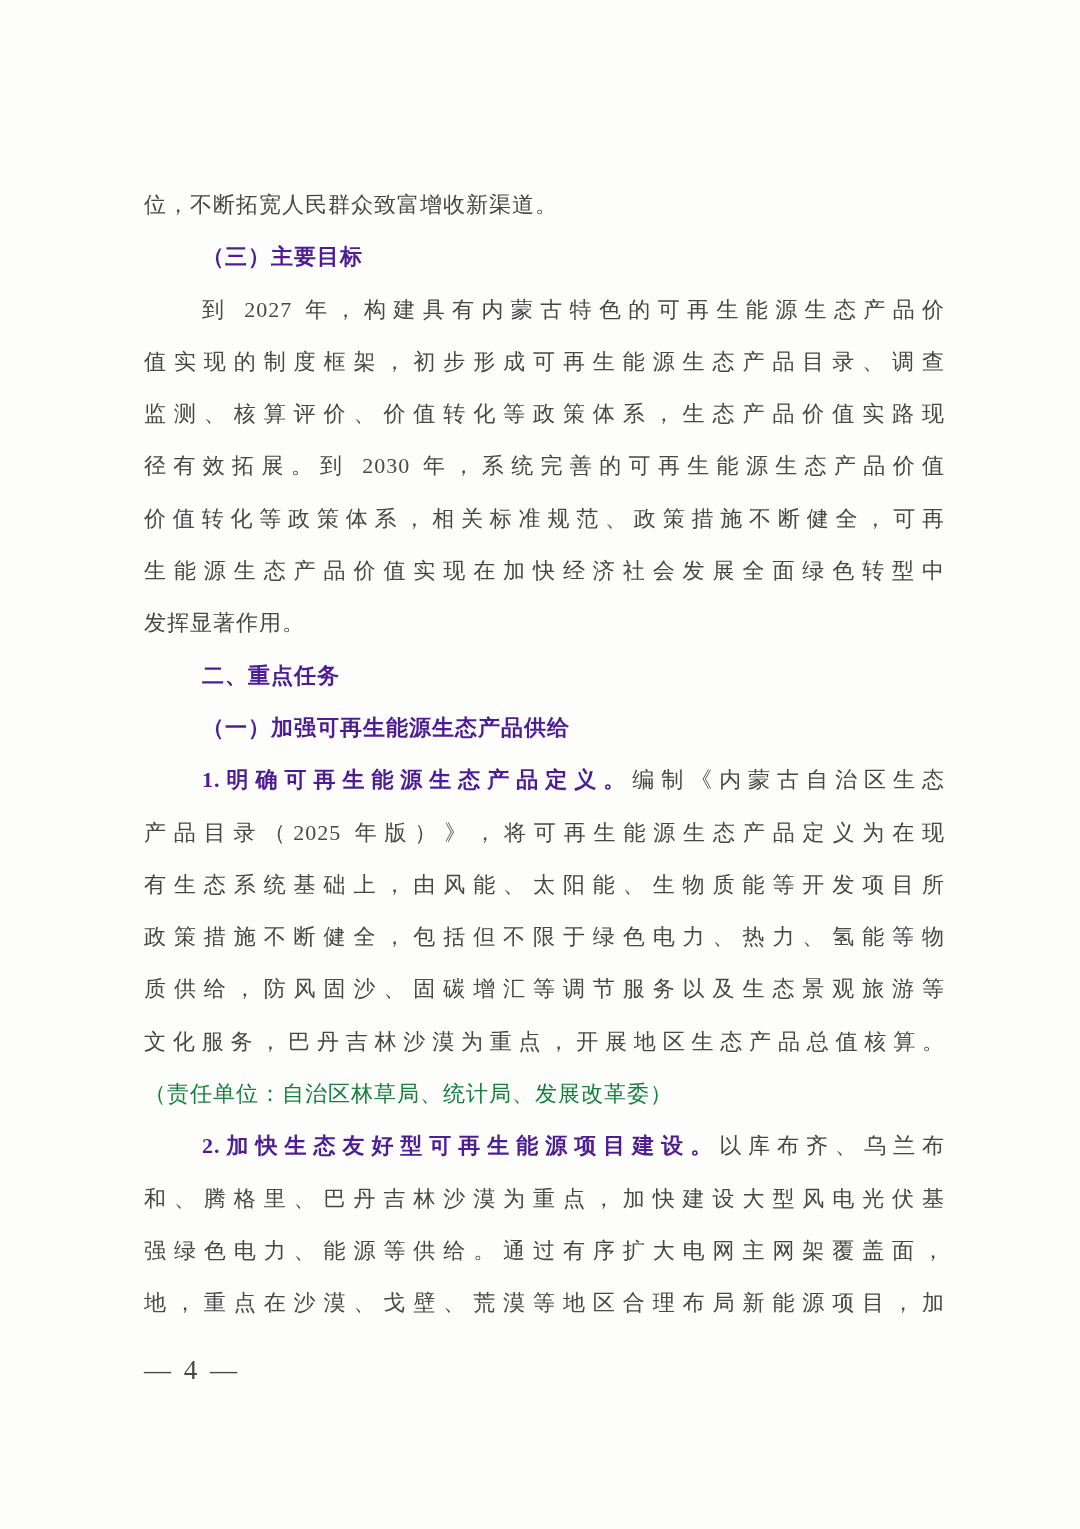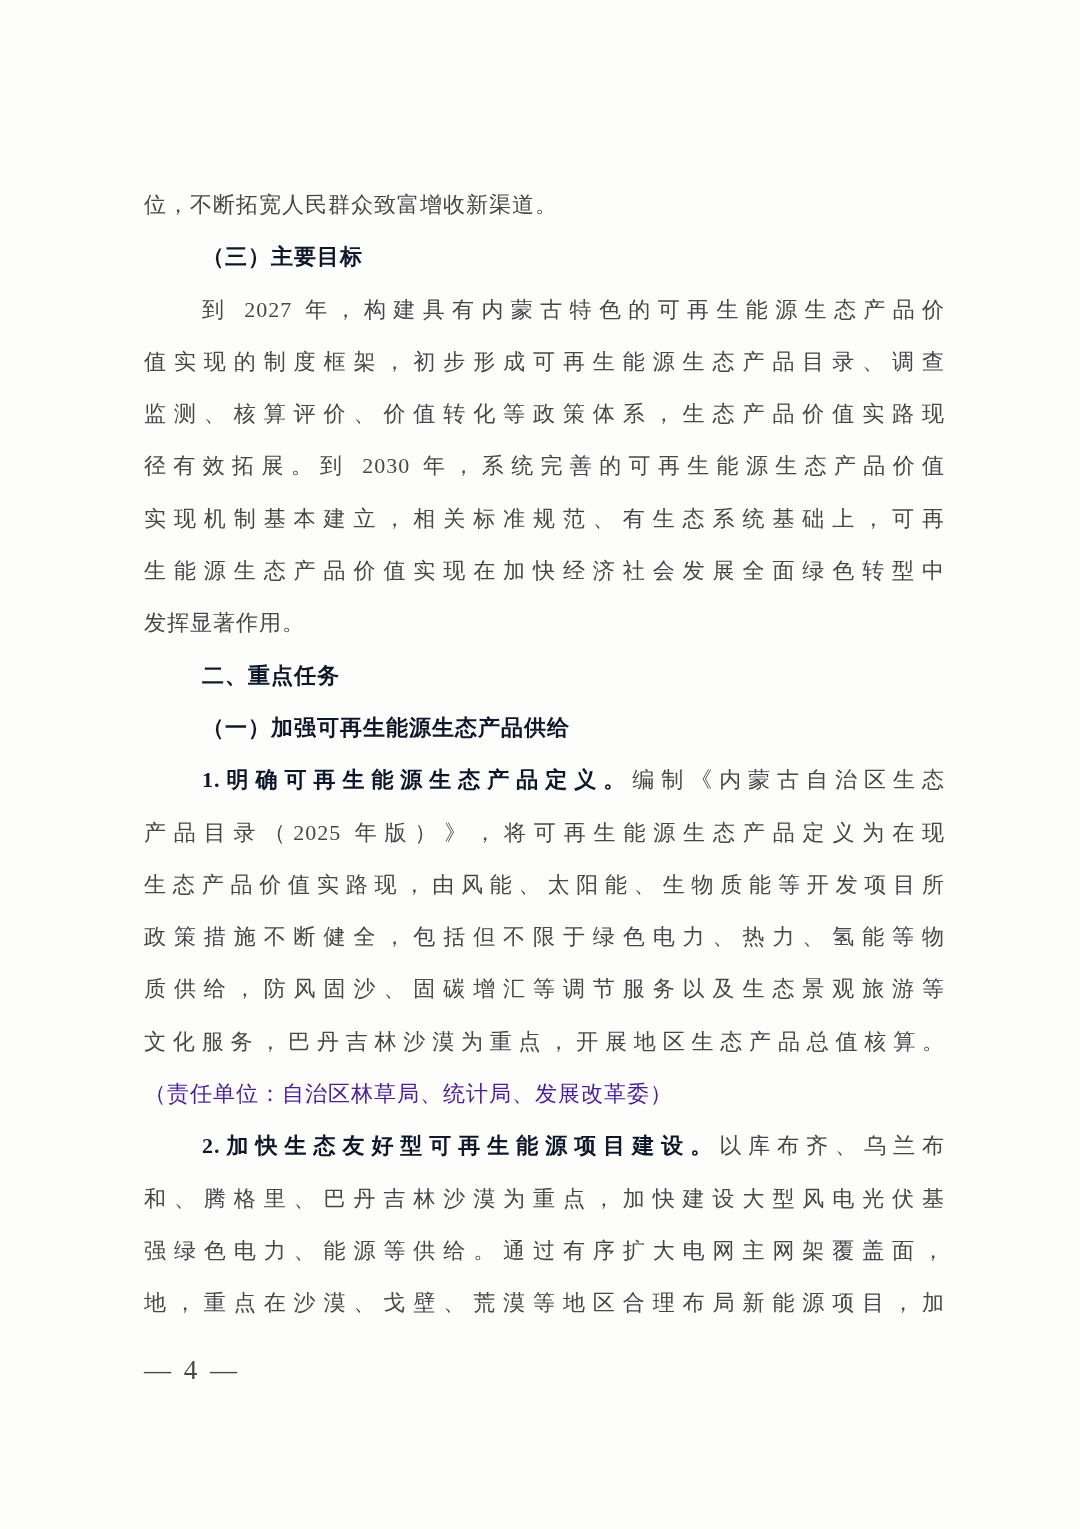--- a/index.html
+++ b/index.html
@@ -33,24 +33,24 @@
   .indent { text-indent: 58px; }
   .just {
     text-align: justify;
     text-align-last: justify;
     -moz-text-align-last: justify;
     text-justify: inter-character;
     font-family: Liberation Serif, serif;
   }
   .b {
     font-weight: 700;
-    color: #0f172a;
+    color: #4c1d95;
   }
   .kai {
-    color: #4c1d95;
+    color: #15803d;
   }
   .footer {
     position: absolute;
     left: 144px;
     top: 1344px;
     font-size: 27px;
     line-height: 52px;
     color: #474747;
     letter-spacing: 3px;
     font-family: "Liberation Serif", "DejaVu Serif", serif;
@@ -67,37 +67,37 @@
     <p class="ln nowrap indent b">（三）主要目标</p>
 
     <p class="ln indent just">到 2027 年，构建具有内蒙古特色的可再生能源生态产品价</p>
 
     <p class="ln just">值实现的制度框架，初步形成可再生能源生态产品目录、调查</p>
 
     <p class="ln just">监测、核算评价、价值转化等政策体系，生态产品价值实路现</p>
 
     <p class="ln just">径有效拓展。到 2030 年，系统完善的可再生能源生态产品价值</p>
 
-    <p class="ln just">实现机制基本建立，相关标准规范、有生态系统基础上，可再</p>
+    <p class="ln just">价值转化等政策体系，相关标准规范、政策措施不断健全，可再</p>
 
     <p class="ln just">生能源生态产品价值实现在加快经济社会发展全面绿色转型中</p>
 
     <p class="ln nowrap">发挥显著作用。</p>
 
     <p class="ln nowrap indent b">二、重点任务</p>
 
     <p class="ln nowrap indent b">（一）加强可再生能源生态产品供给</p>
 
     <p class="ln indent just">
       <span class="b">1.明确可再生能源生态产品定义。</span><span>编制《内蒙古自治区生态</span>
     </p>
 
     <p class="ln just">产品目录（2025 年版）》，将可再生能源生态产品定义为在现</p>
 
-    <p class="ln just">生态产品价值实路现，由风能、太阳能、生物质能等开发项目所</p>
+    <p class="ln just">有生态系统基础上，由风能、太阳能、生物质能等开发项目所</p>
 
     <p class="ln just">政策措施不断健全，包括但不限于绿色电力、热力、氢能等物</p>
 
     <p class="ln just">质供给，防风固沙、固碳增汇等调节服务以及生态景观旅游等</p>
 
     <p class="ln just">文化服务，巴丹吉林沙漠为重点，开展地区生态产品总值核算。</p>
 
     <p class="ln nowrap kai">（责任单位：自治区林草局、统计局、发展改革委）</p>
 
     <p class="ln indent just">

